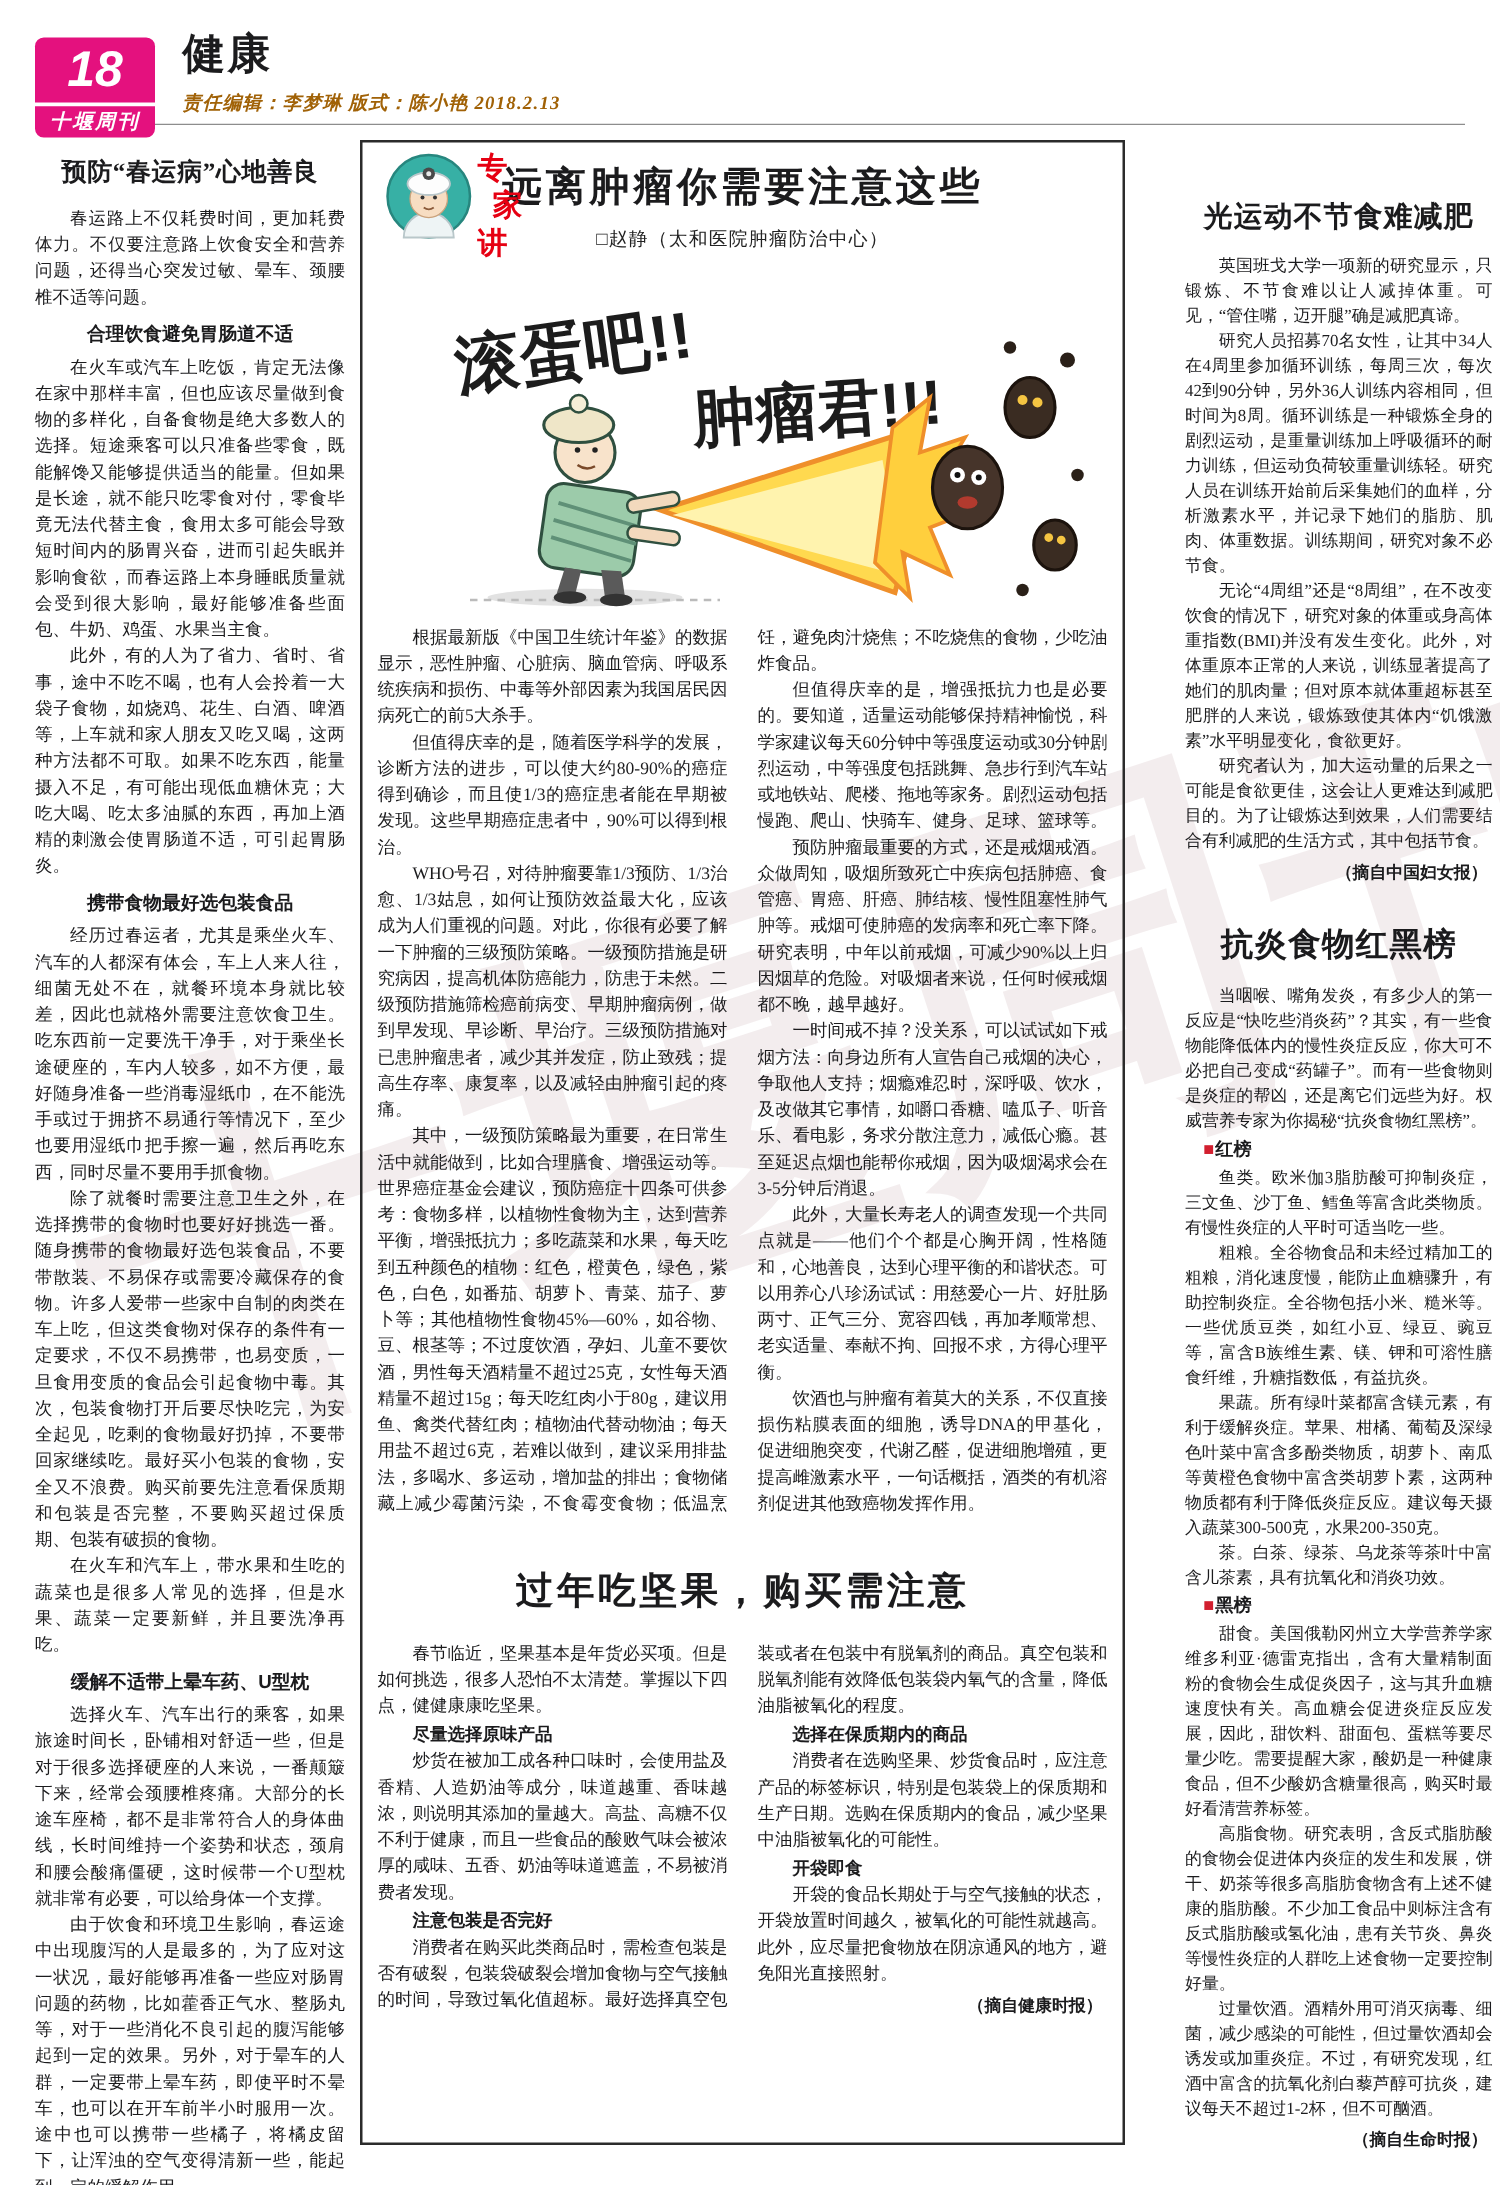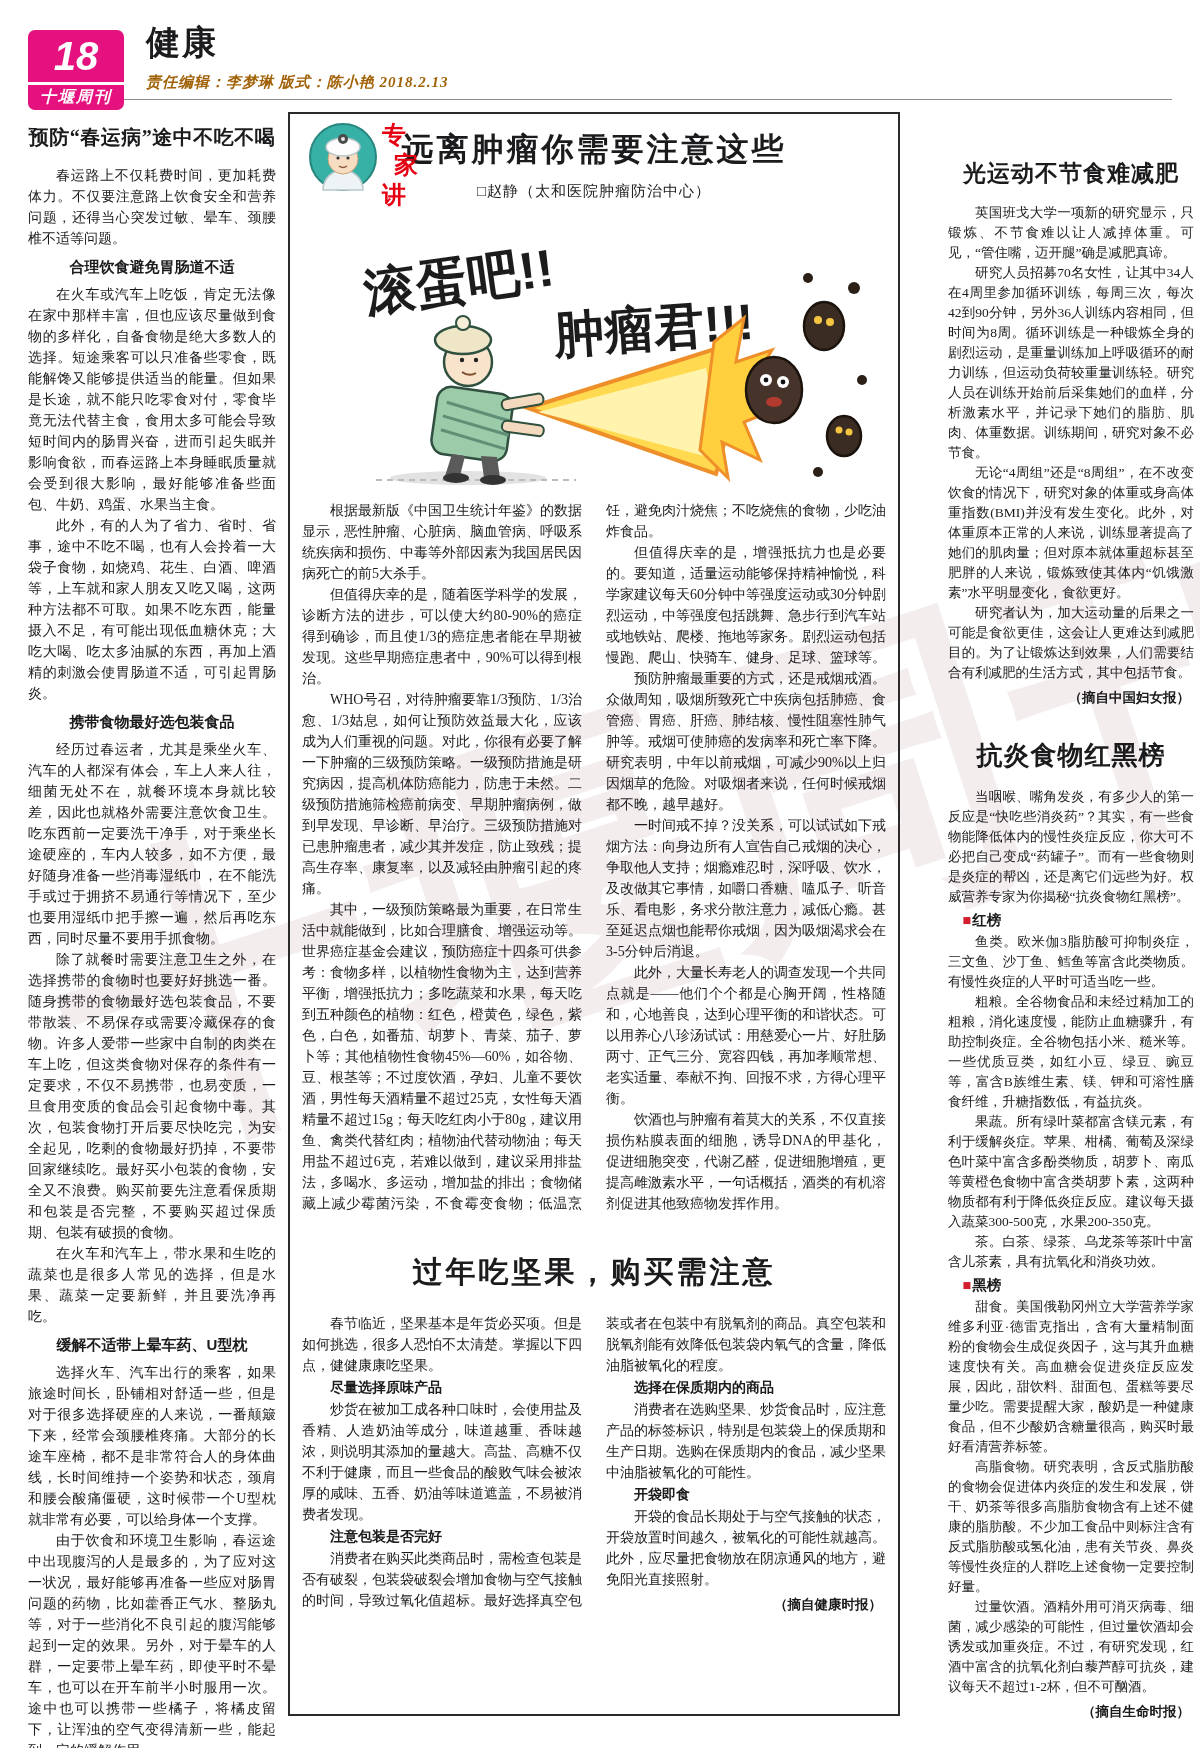--- a/index.html
+++ b/index.html
@@ -101,21 +101,21 @@
       <div class="mast-top">18</div>
       <div class="mast-bottom">十堰周刊</div>
     </div>
     <div class="section-info">
       <div class="section-title">健康</div>
       <div class="credits">责任编辑：李梦琳 版式：陈小艳  2018.2.13</div>
     </div>
   </header>
 
   <div class="col-left">
-    <h2>预防“春运病”途中不吃不喝</h2>
+    <h2>预防“春运病”心地善良</h2>
     <div>
         <p class="p-body">春运路上不仅耗费时间，更加耗费体力。不仅要注意路上饮食安全和营养问题，还得当心突发过敏、晕车、颈腰椎不适等问题。</p>
         <p class="p-sub">合理饮食避免胃肠道不适</p>
         <p class="p-body">在火车或汽车上吃饭，肯定无法像在家中那样丰富，但也应该尽量做到食物的多样化，自备食物是绝大多数人的选择。短途乘客可以只准备些零食，既能解馋又能够提供适当的能量。但如果是长途，就不能只吃零食对付，零食毕竟无法代替主食，食用太多可能会导致短时间内的肠胃兴奋，进而引起失眠并影响食欲，而春运路上本身睡眠质量就会受到很大影响，最好能够准备些面包、牛奶、鸡蛋、水果当主食。</p>
         <p class="p-body">此外，有的人为了省力、省时、省事，途中不吃不喝，也有人会拎着一大袋子食物，如烧鸡、花生、白酒、啤酒等，上车就和家人朋友又吃又喝，这两种方法都不可取。如果不吃东西，能量摄入不足，有可能出现低血糖休克；大吃大喝、吃太多油腻的东西，再加上酒精的刺激会使胃肠道不适，可引起胃肠炎。</p>
         <p class="p-sub">携带食物最好选包装食品</p>
         <p class="p-body">经历过春运者，尤其是乘坐火车、汽车的人都深有体会，车上人来人往，细菌无处不在，就餐环境本身就比较差，因此也就格外需要注意饮食卫生。吃东西前一定要洗干净手，对于乘坐长途硬座的，车内人较多，如不方便，最好随身准备一些消毒湿纸巾，在不能洗手或过于拥挤不易通行等情况下，至少也要用湿纸巾把手擦一遍，然后再吃东西，同时尽量不要用手抓食物。</p>
         <p class="p-body">除了就餐时需要注意卫生之外，在选择携带的食物时也要好好挑选一番。随身携带的食物最好选包装食品，不要带散装、不易保存或需要冷藏保存的食物。许多人爱带一些家中自制的肉类在车上吃，但这类食物对保存的条件有一定要求，不仅不易携带，也易变质，一旦食用变质的食品会引起食物中毒。其次，包装食物打开后要尽快吃完，为安全起见，吃剩的食物最好扔掉，不要带回家继续吃。最好买小包装的食物，安全又不浪费。购买前要先注意看保质期和包装是否完整，不要购买超过保质期、包装有破损的食物。</p>
         <p class="p-body">在火车和汽车上，带水果和生吃的蔬菜也是很多人常见的选择，但是水果、蔬菜一定要新鲜，并且要洗净再吃。</p>
         <p class="p-sub">缓解不适带上晕车药、U型枕</p>

